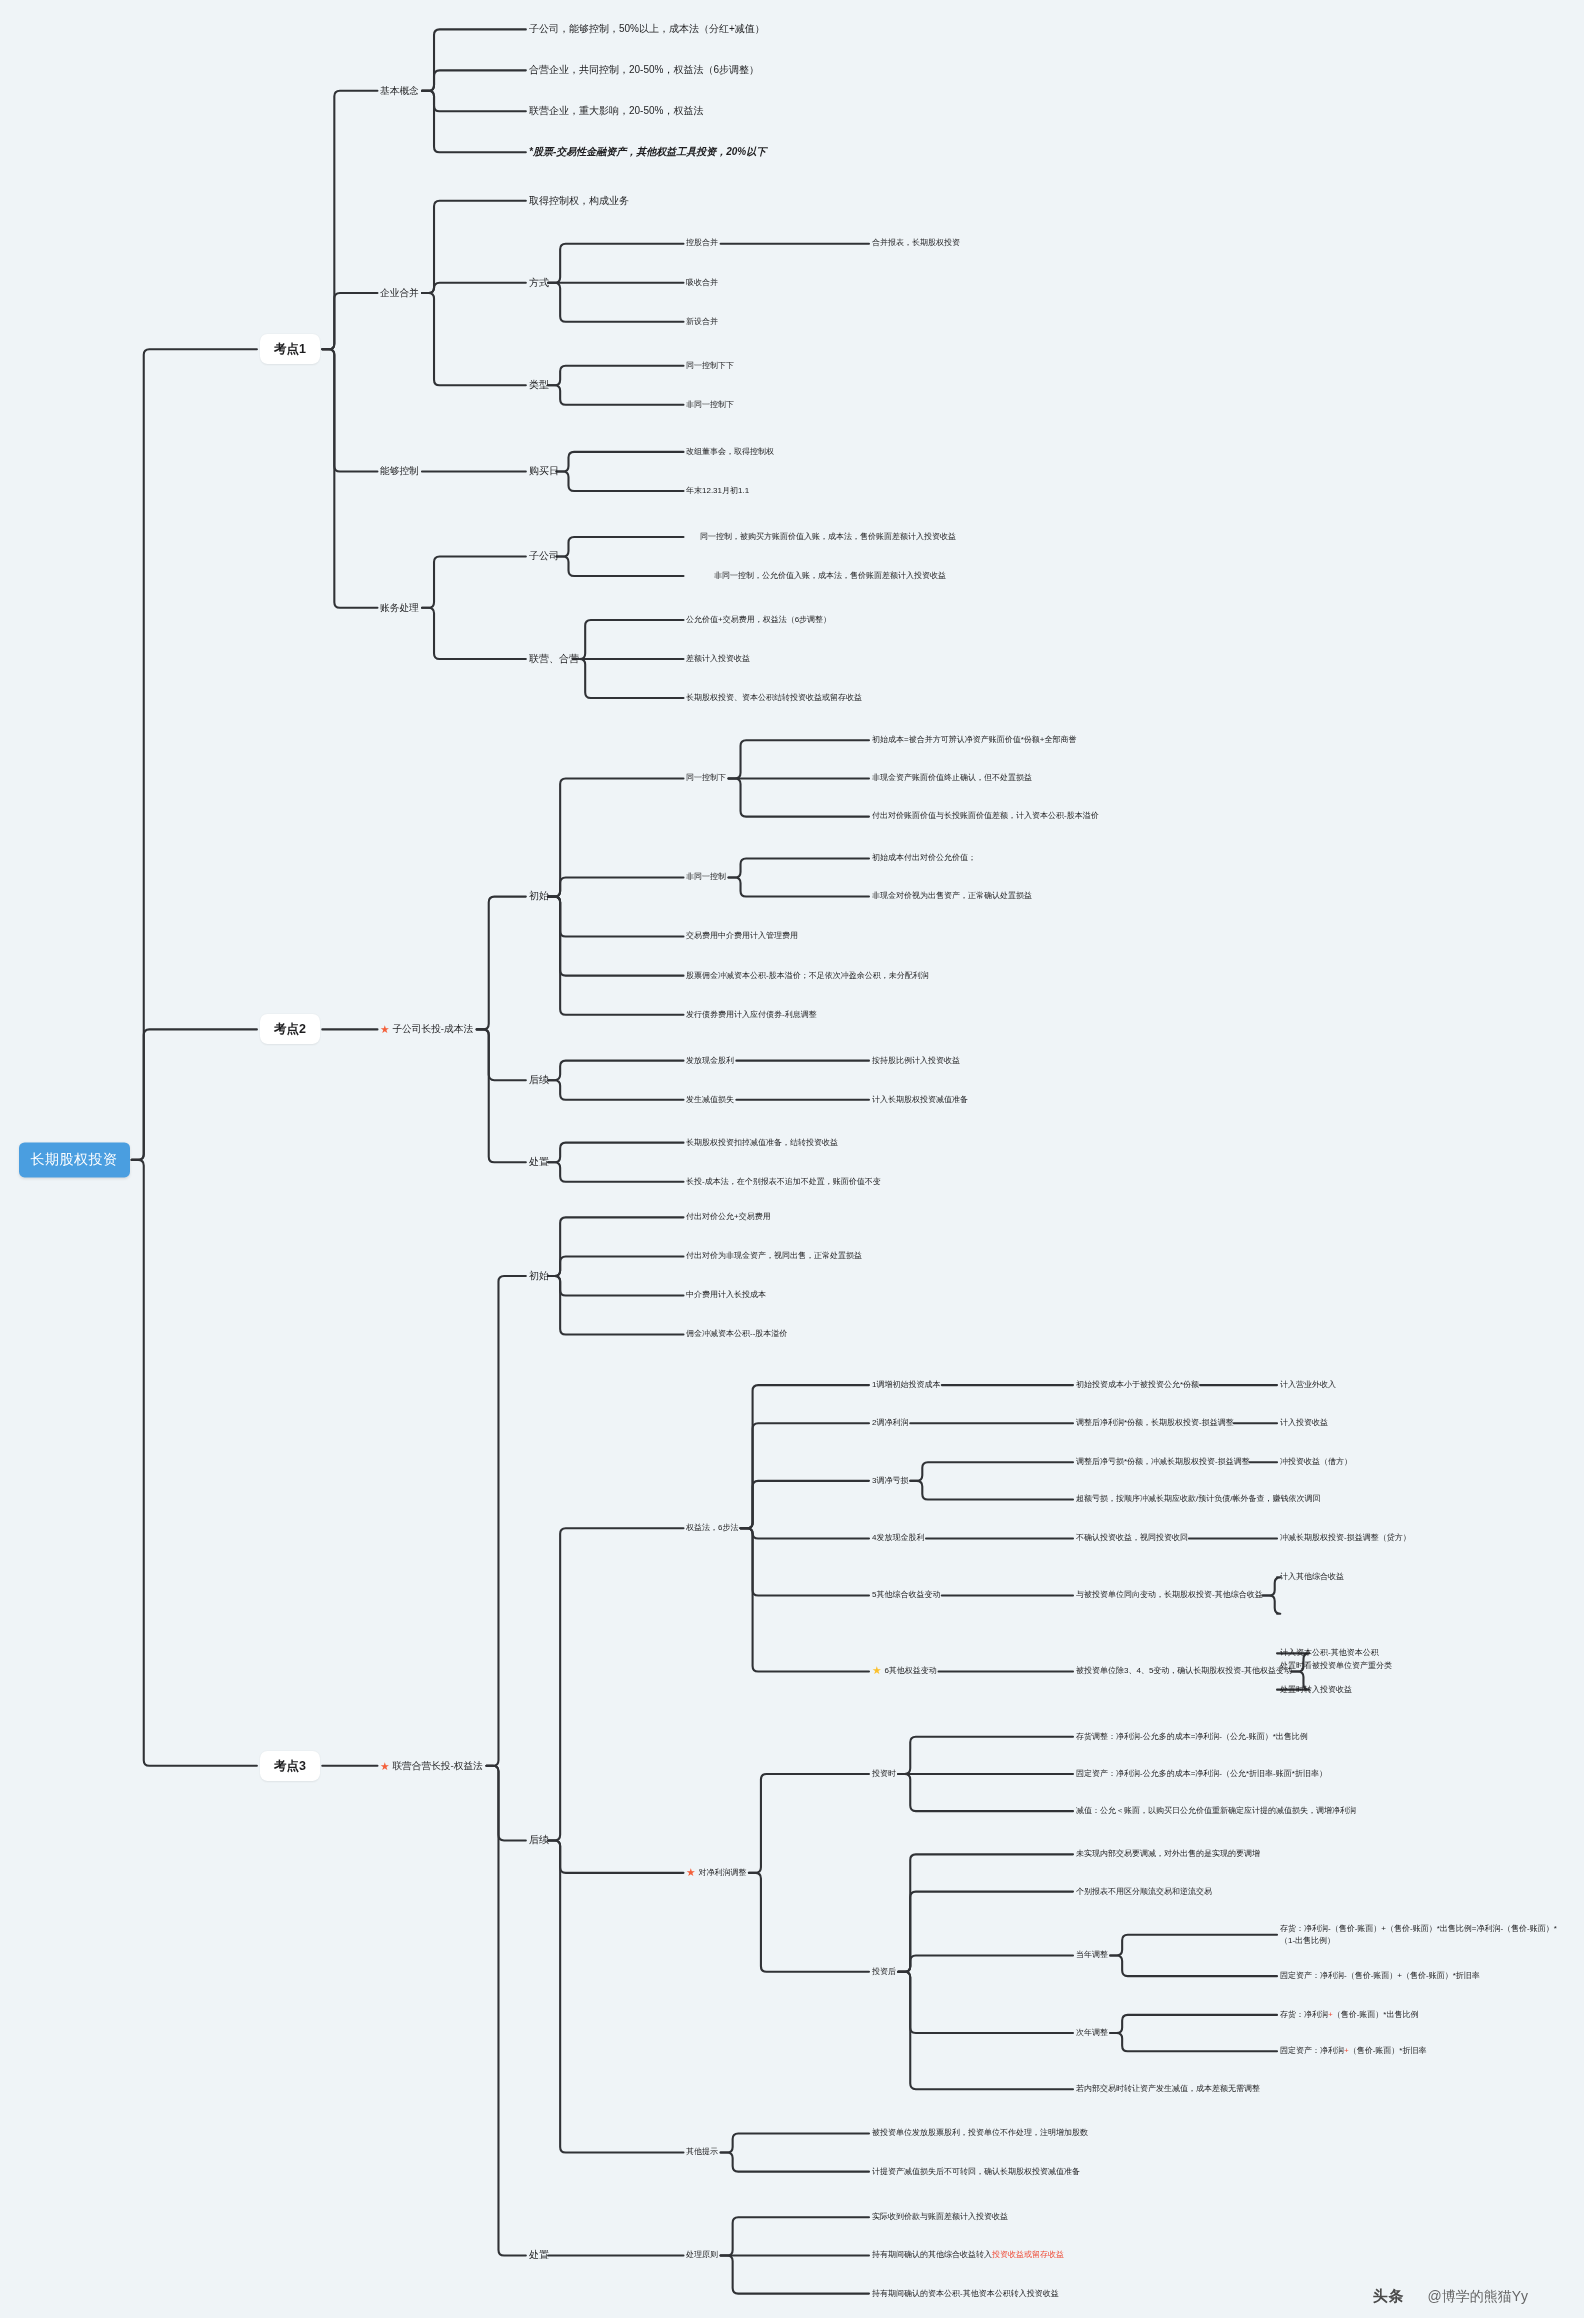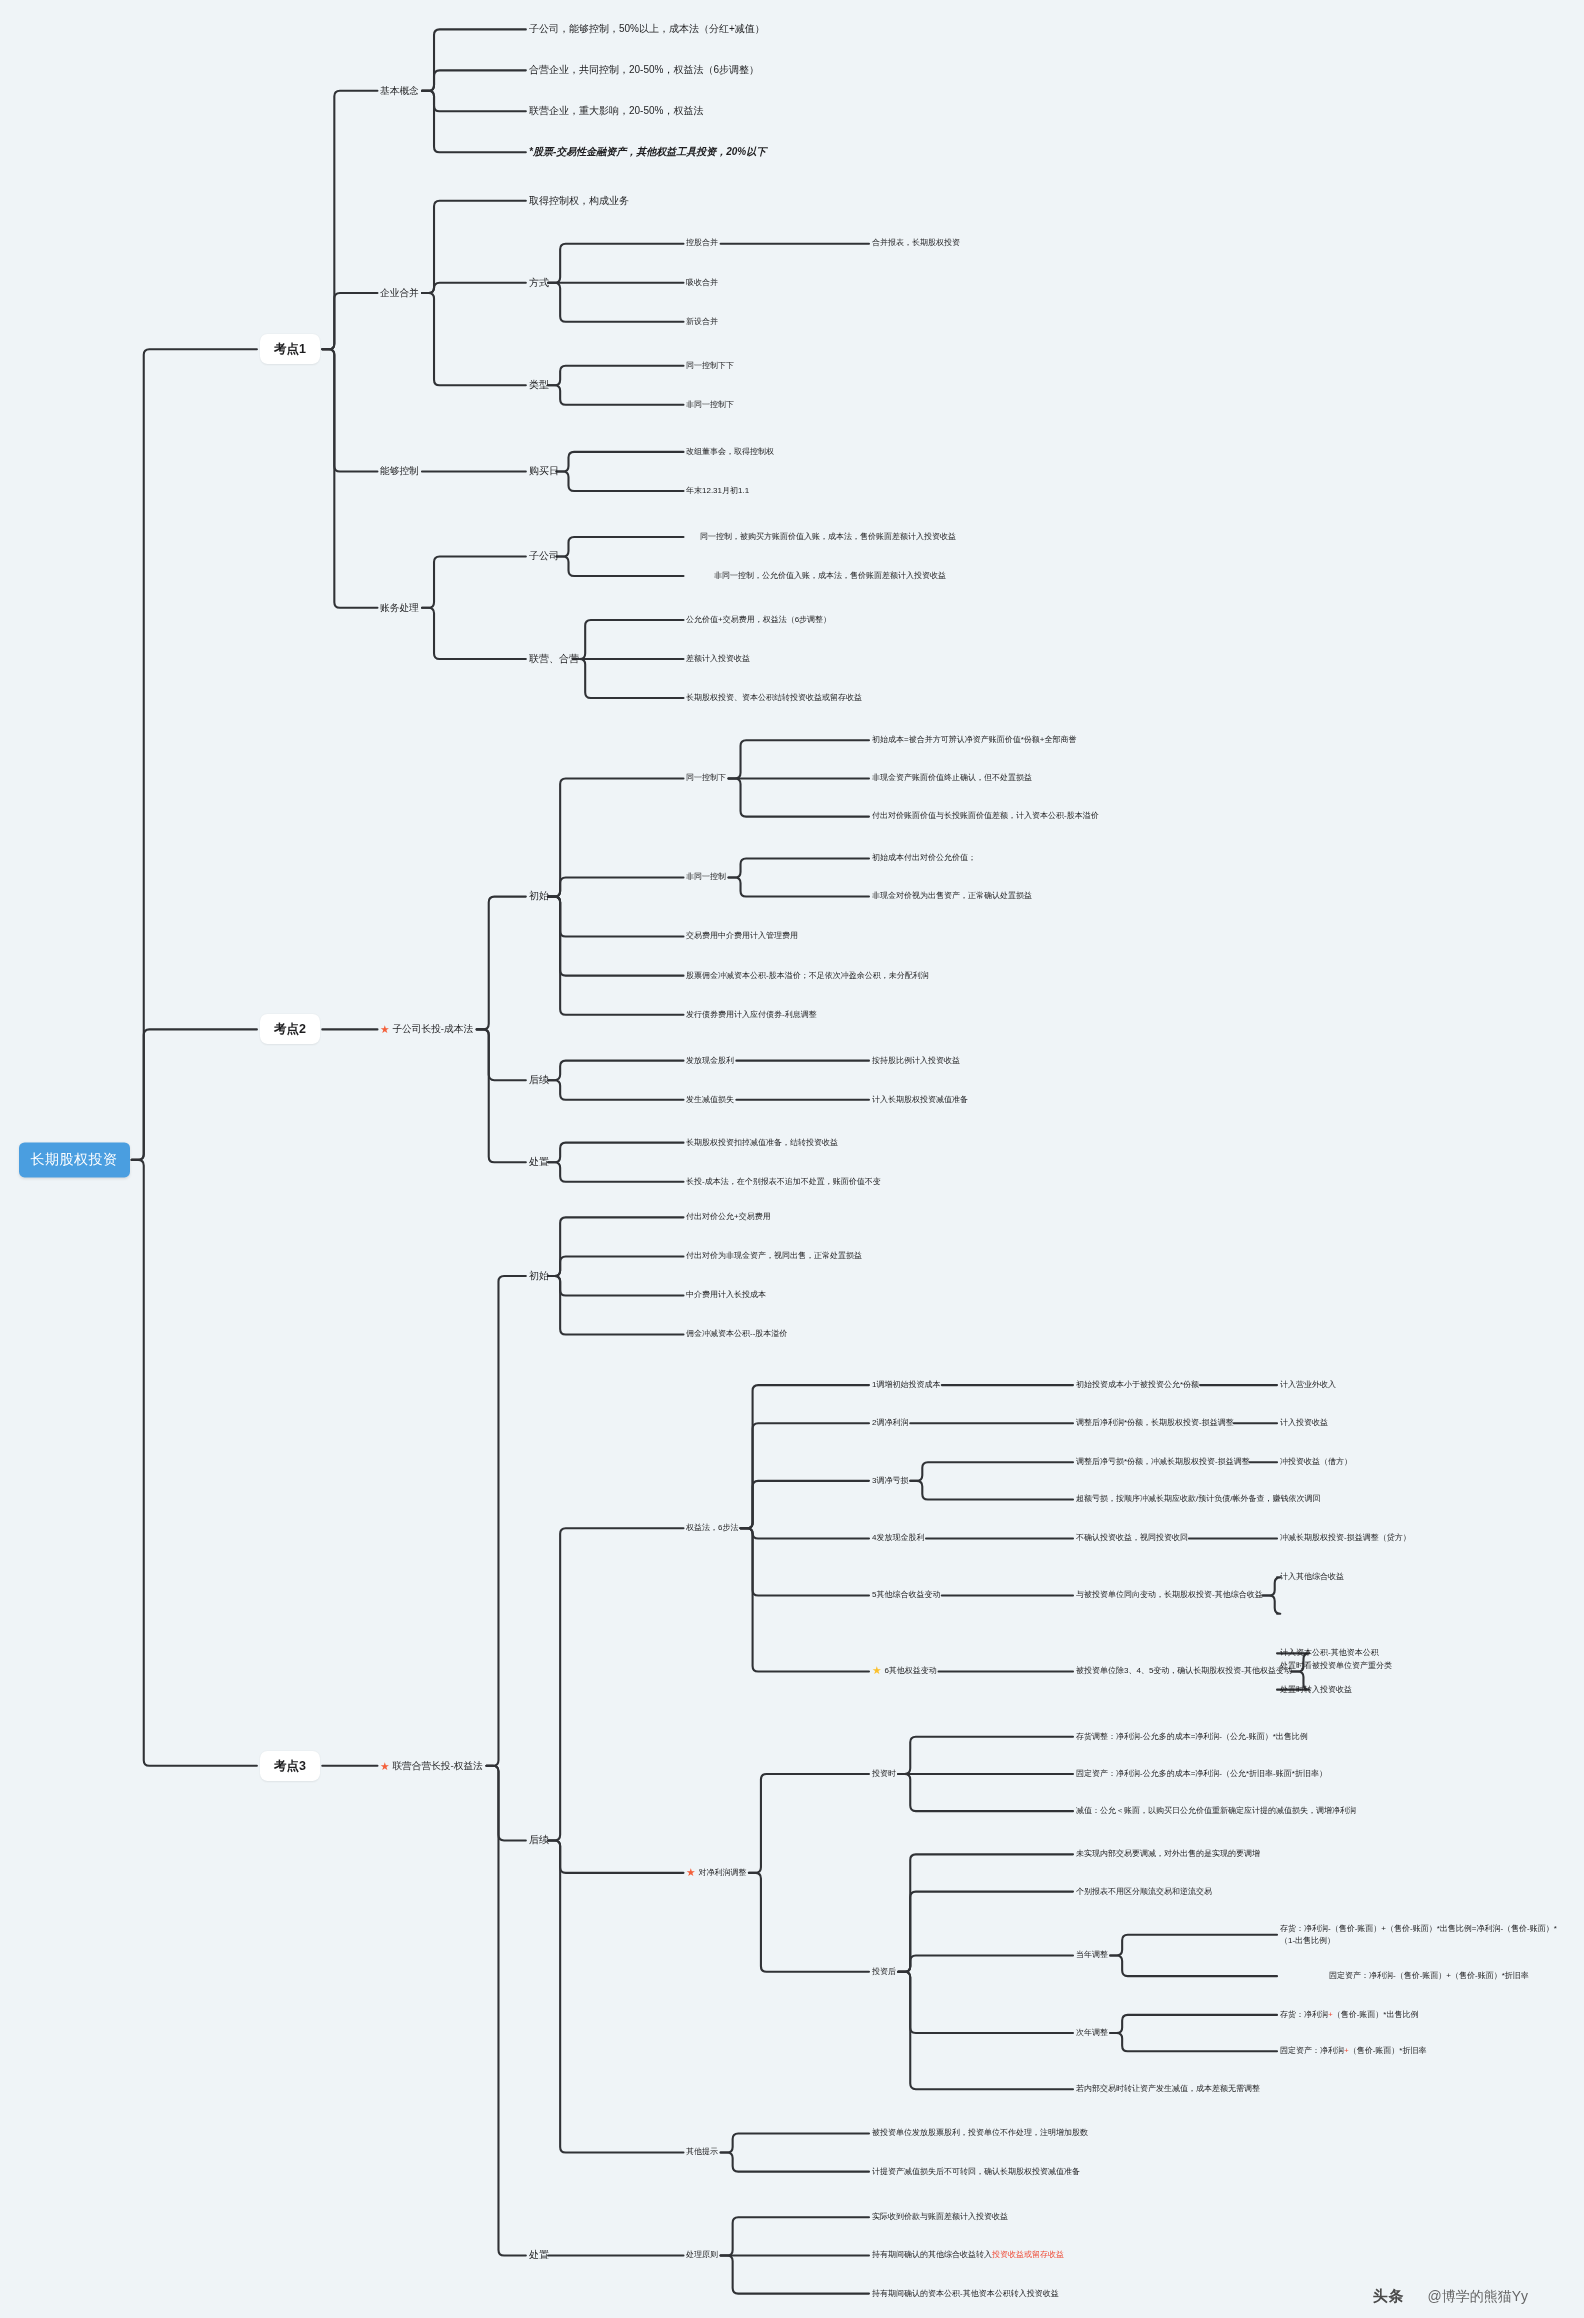--- a/index.html
+++ b/index.html
@@ -256,21 +256,21 @@
       <div class="node lvl4" style="left: 686px; top: 1873px;"><span class="star star-red">★</span><span>对净利润调整</span></div>
       <div class="node lvl5" style="left: 872px; top: 1774px;"><span>投资时</span></div>
       <div class="node leaf" style="left: 1076px; top: 1737px;"><span>存货调整：净利润-公允多的成本=净利润-（公允-账面）*出售比例</span></div>
       <div class="node leaf" style="left: 1076px; top: 1774px;"><span>固定资产：净利润-公允多的成本=净利润-（公允*折旧率-账面*折旧率）</span></div>
       <div class="node leaf" style="left: 1076px; top: 1811px;"><span>减值：公允＜账面，以购买日公允价值重新确定应计提的减值损失，调增净利润</span></div>
       <div class="node lvl5" style="left: 872px; top: 1972px;"><span>投资后</span></div>
       <div class="node leaf" style="left: 1076px; top: 1854px;"><span>未实现内部交易要调减，对外出售的是实现的要调增</span></div>
       <div class="node leaf" style="left: 1076px; top: 1892px;"><span>个别报表不用区分顺流交易和逆流交易</span></div>
       <div class="node leaf" style="left: 1076px; top: 1955px;"><span>当年调整</span></div>
       <div class="node leaf wrap2" style="left: 1280px; top: 1935px;"><span>存货：净利润-（售价-账面）+（售价-账面）*出售比例=净利润-（售价-账面）*（1-出售比例）</span></div>
-      <div class="node leaf" style="left: 1329px; top: 1976px;"><span>固定资产：净利润-（售价-账面）+（售价-账面）*折旧率</span></div>
+      <div class="node leaf" style="left: 1280px; top: 1976px;"><span>固定资产：净利润-（售价-账面）+（售价-账面）*折旧率</span></div>
       <div class="node leaf" style="left: 1076px; top: 2033px;"><span>次年调整</span></div>
       <div class="node leaf" style="left: 1280px; top: 2015px;"><span>存货：净利润</span><span class="hl-red">+</span><span>（售价-账面）*出售比例</span></div>
       <div class="node leaf" style="left: 1280px; top: 2051px;"><span>固定资产：净利润</span><span class="hl-red">+</span><span>（售价-账面）*折旧率</span></div>
       <div class="node leaf" style="left: 1076px; top: 2089px;"><span>若内部交易时转让资产发生减值，成本差额无需调整</span></div>
       <div class="node lvl4" style="left: 686px; top: 2152px;"><span>其他提示</span></div>
       <div class="node lvl5" style="left: 872px; top: 2133px;"><span>被投资单位发放股票股利，投资单位不作处理，注明增加股数</span></div>
       <div class="node lvl5" style="left: 872px; top: 2172px;"><span>计提资产减值损失后不可转回，确认长期股权投资减值准备</span></div>
       <div class="node lvl3" style="left: 529px; top: 2255px;"><span>处置</span></div>
       <div class="node lvl4" style="left: 686px; top: 2255px;"><span>处理原则</span></div>
       <div class="node lvl5" style="left: 872px; top: 2217px;"><span>实际收到价款与账面差额计入投资收益</span></div>

